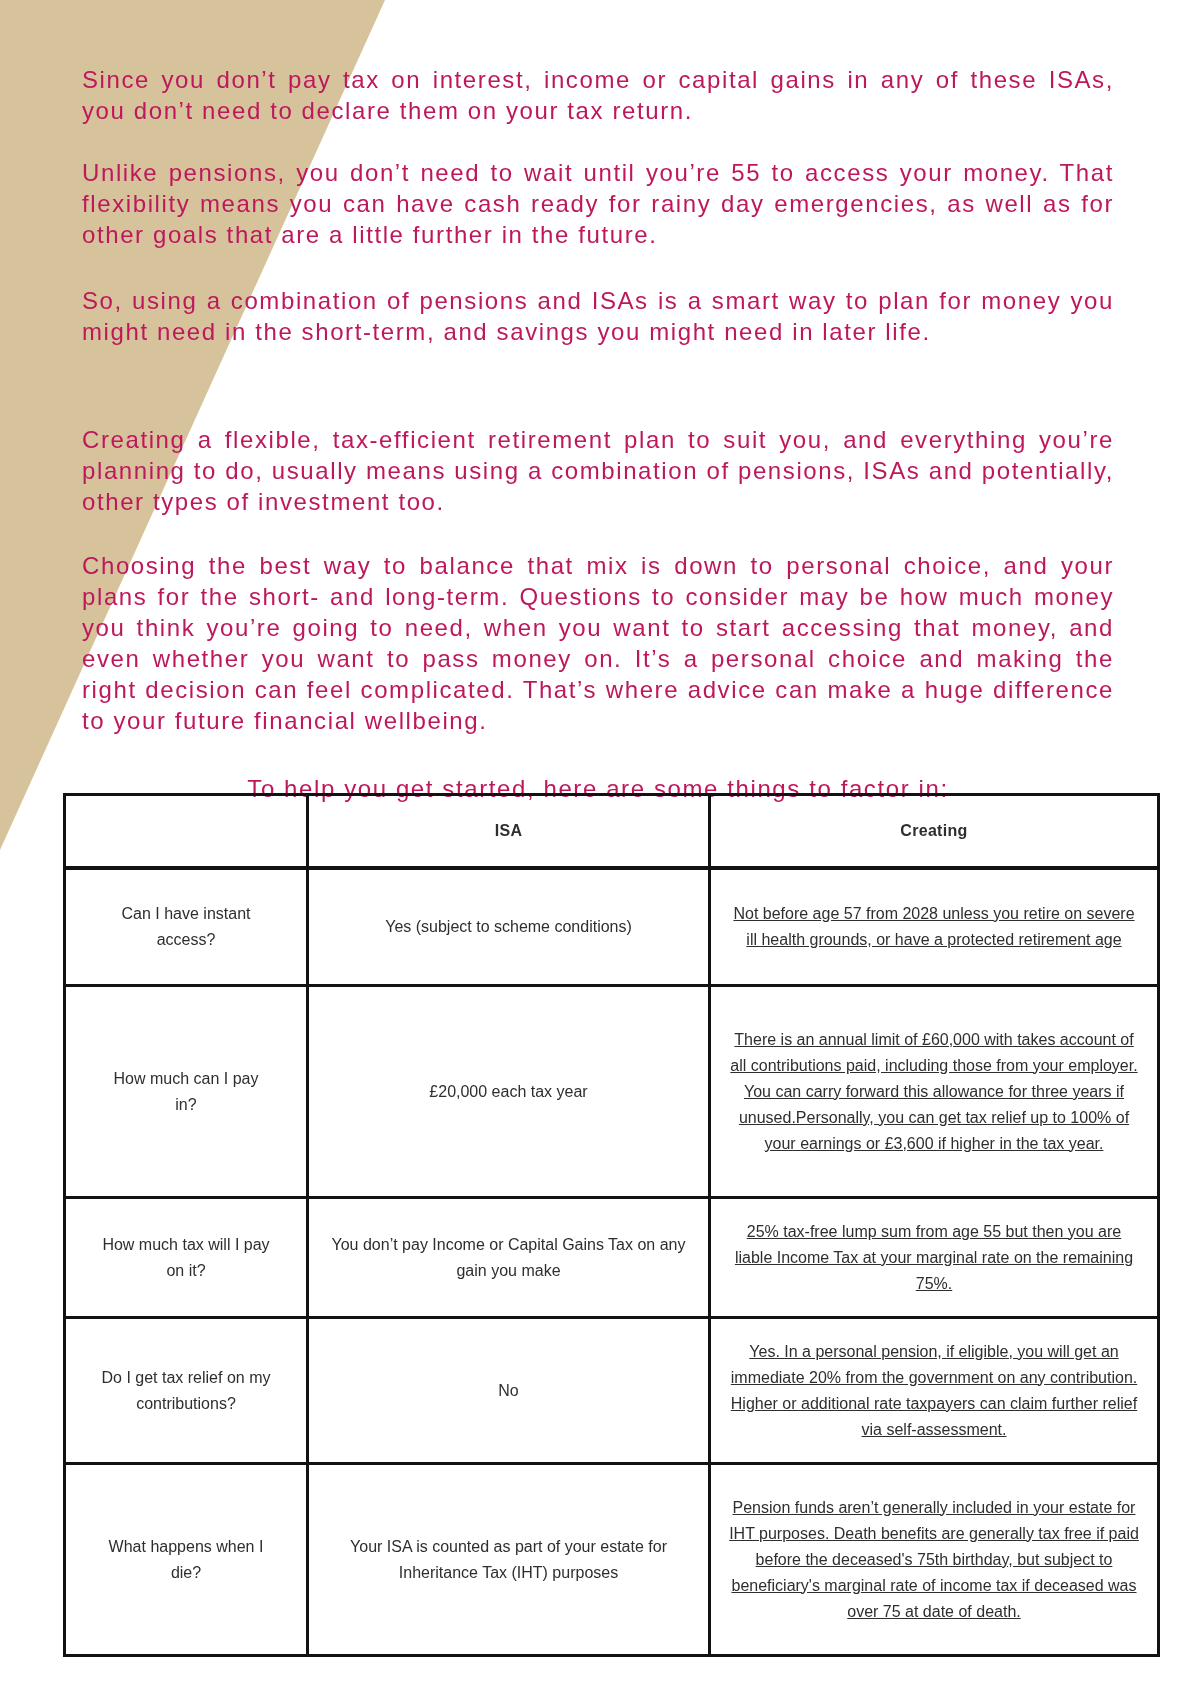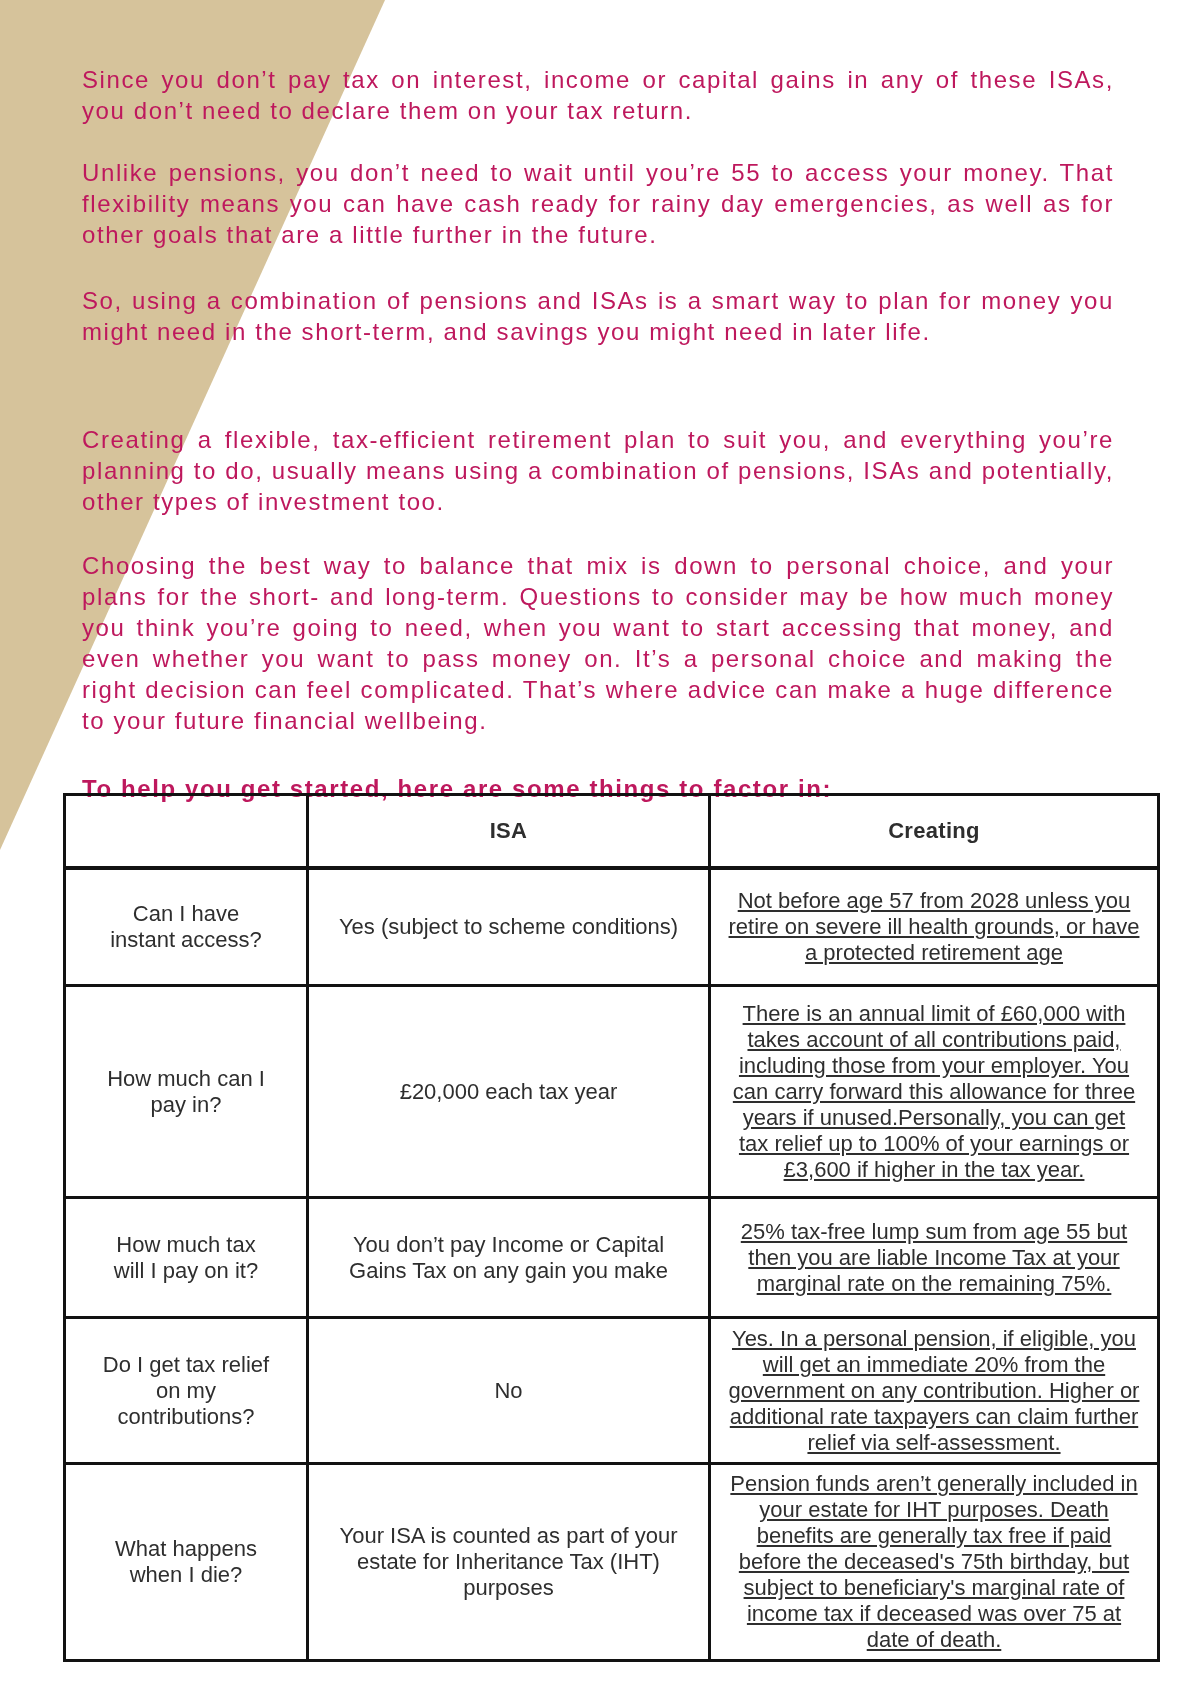--- a/index.html
+++ b/index.html
@@ -9,33 +9,33 @@
   }
   .wedge{
     position:absolute;left:0;top:0;width:385px;height:850px;
     clip-path:polygon(0 0,100% 0,0 100%);
   }
   .body-text{
     position:absolute;left:66px;width:1032px;
     font-size:24px;line-height:31px;letter-spacing:1.6px;
     color:#be185d;text-align:justify;margin-left:16px;
   }
-  .lead{text-align:left;font-weight:bold;}
+  .lead{text-align:center;}
   .heading{
     position:absolute;left:64px;top:343px;
     font-size:53px;line-height:58px;letter-spacing:0.2px;color:#1c1c1c;
   }
   table.cmp{
     position:absolute;left:63px;top:793px;width:1094px;
     border-collapse:collapse;table-layout:fixed;
     color:#2e2e2e;border:3px solid #121212;
   }
   table.cmp th, table.cmp td{
     border:3px solid #121212;
-    font-size:22px;line-height:26px;font-weight:normal;
+    font-size:16px;line-height:26px;font-weight:normal;
     text-align:center;vertical-align:middle;
   }
   table.cmp thead th{border-bottom:4px solid #121212;font-weight:bold;letter-spacing:0.3px;}
   td.q{padding:6px 35px;}
   td.isa{padding:6px 22px;}
   td.pen{padding:6px 16px;text-decoration:underline;}
 </style>
 </head>
 <body>
 

